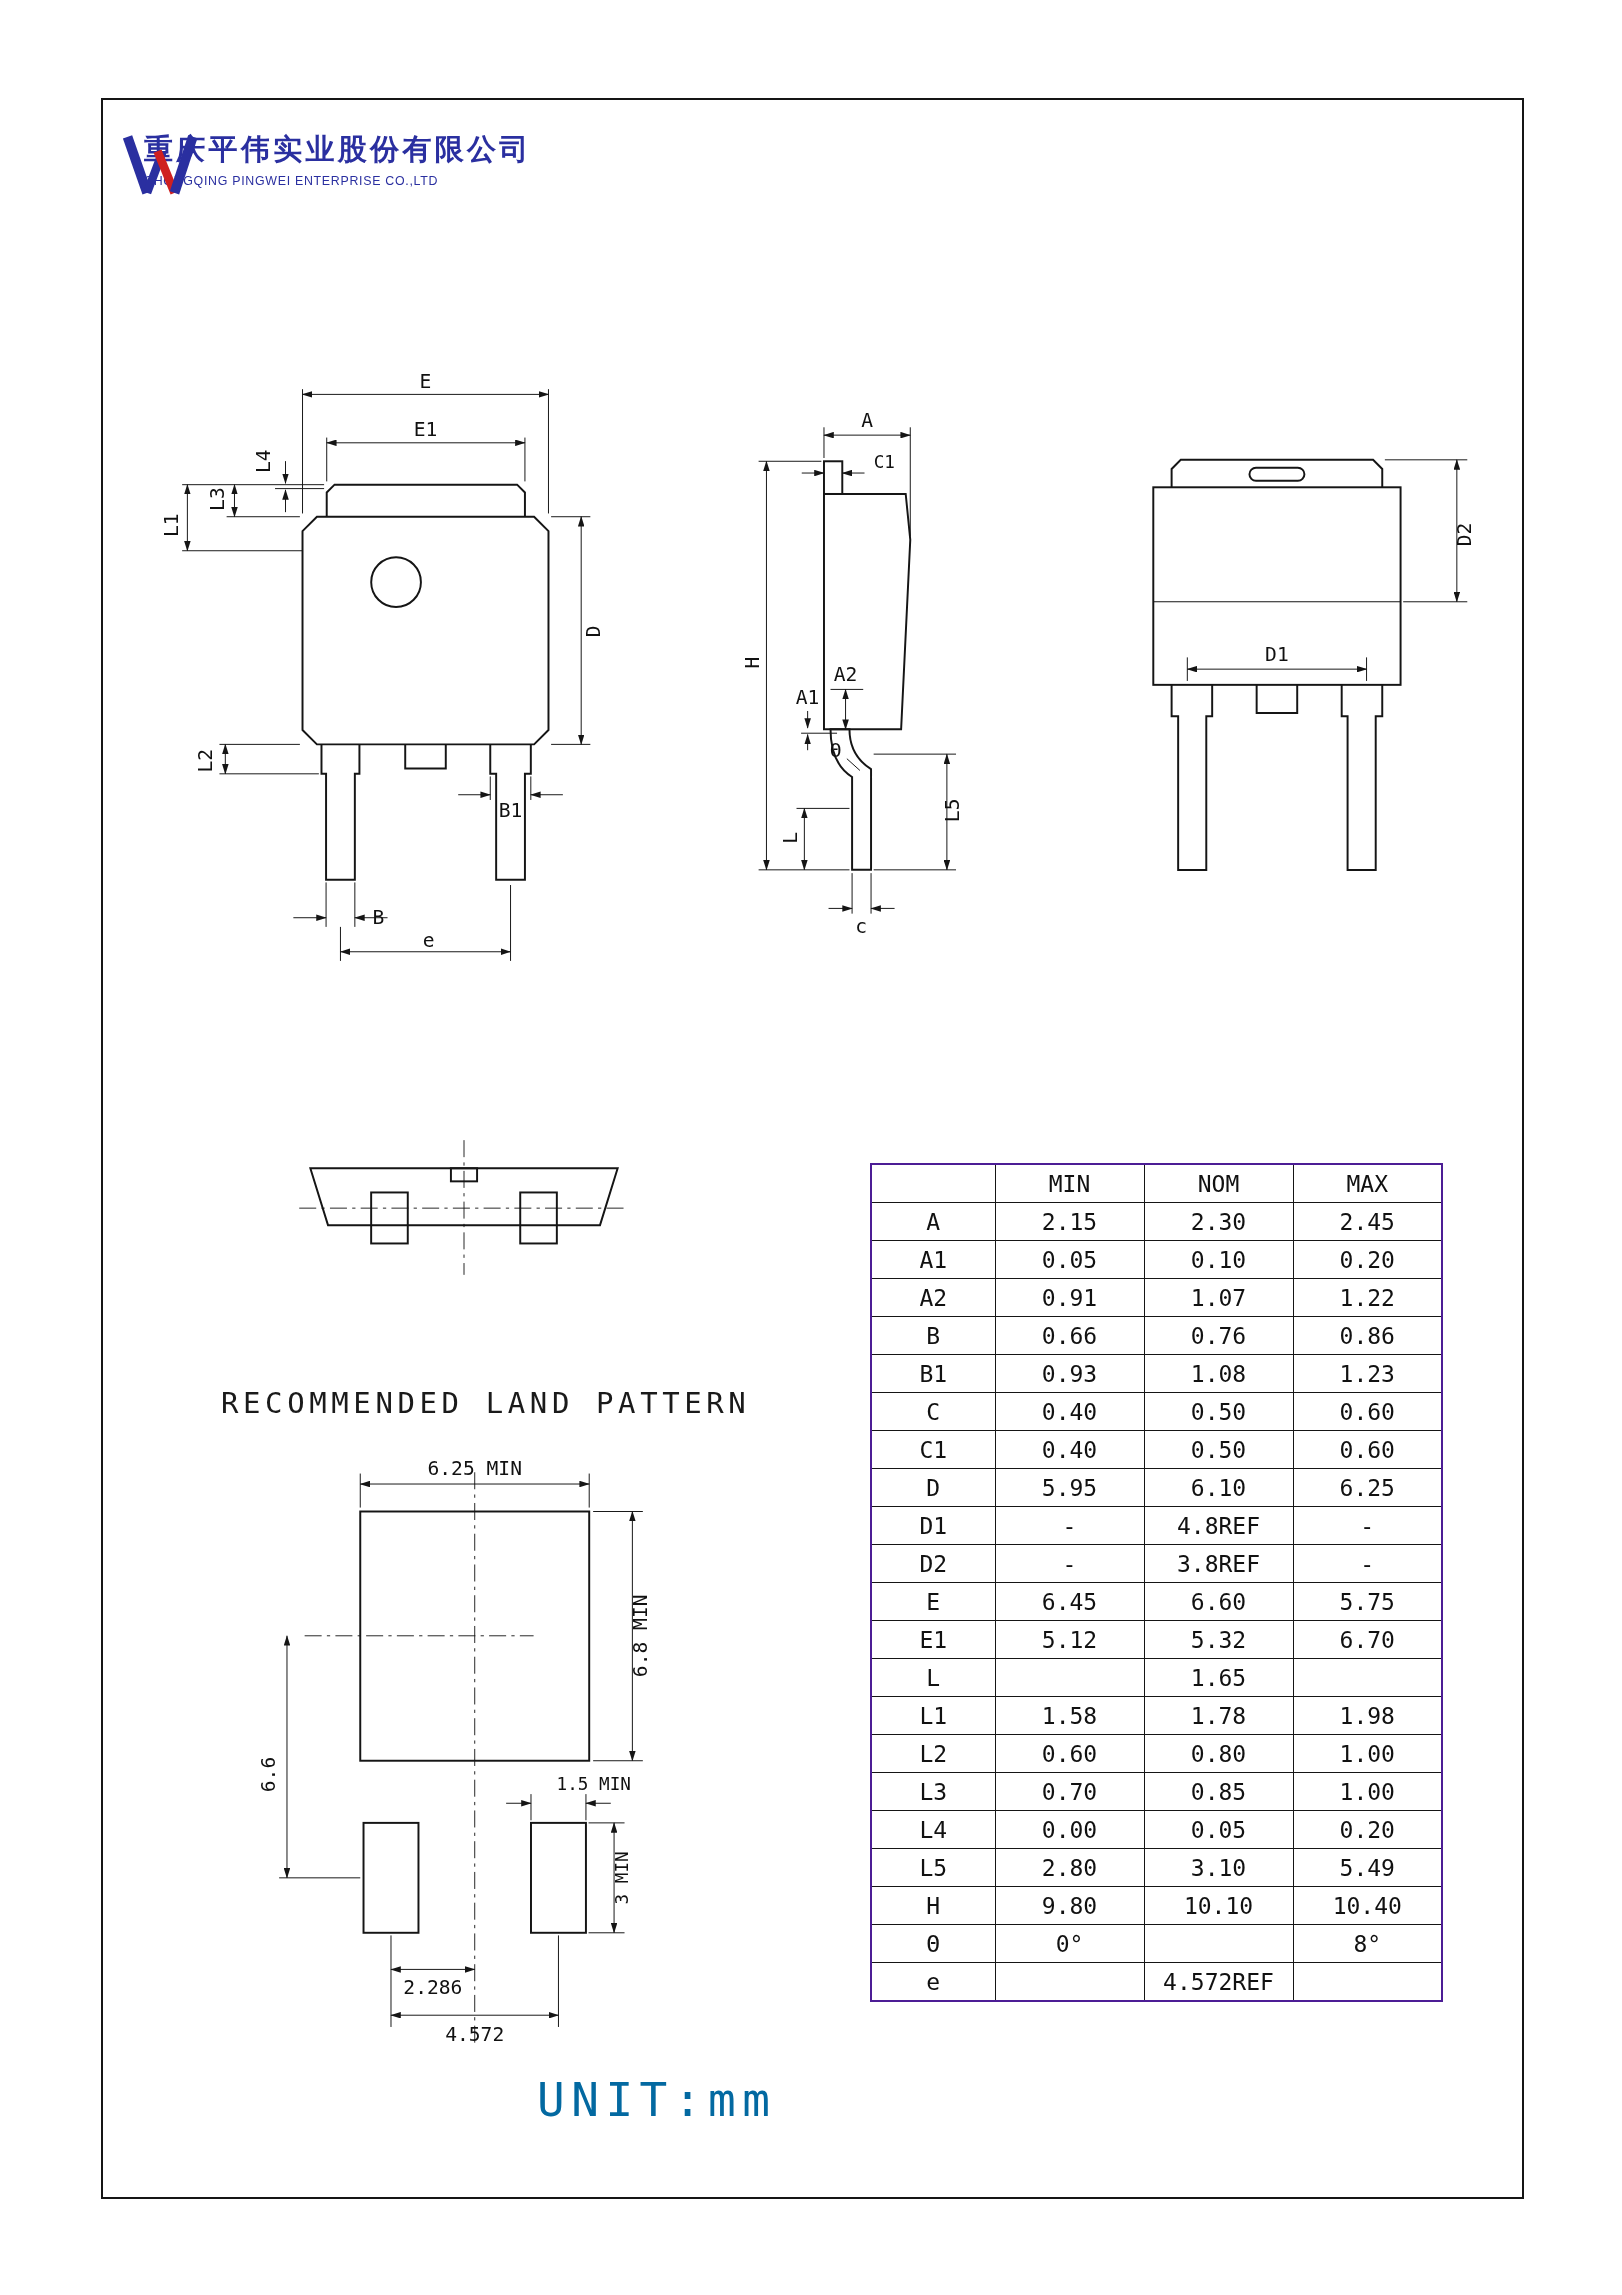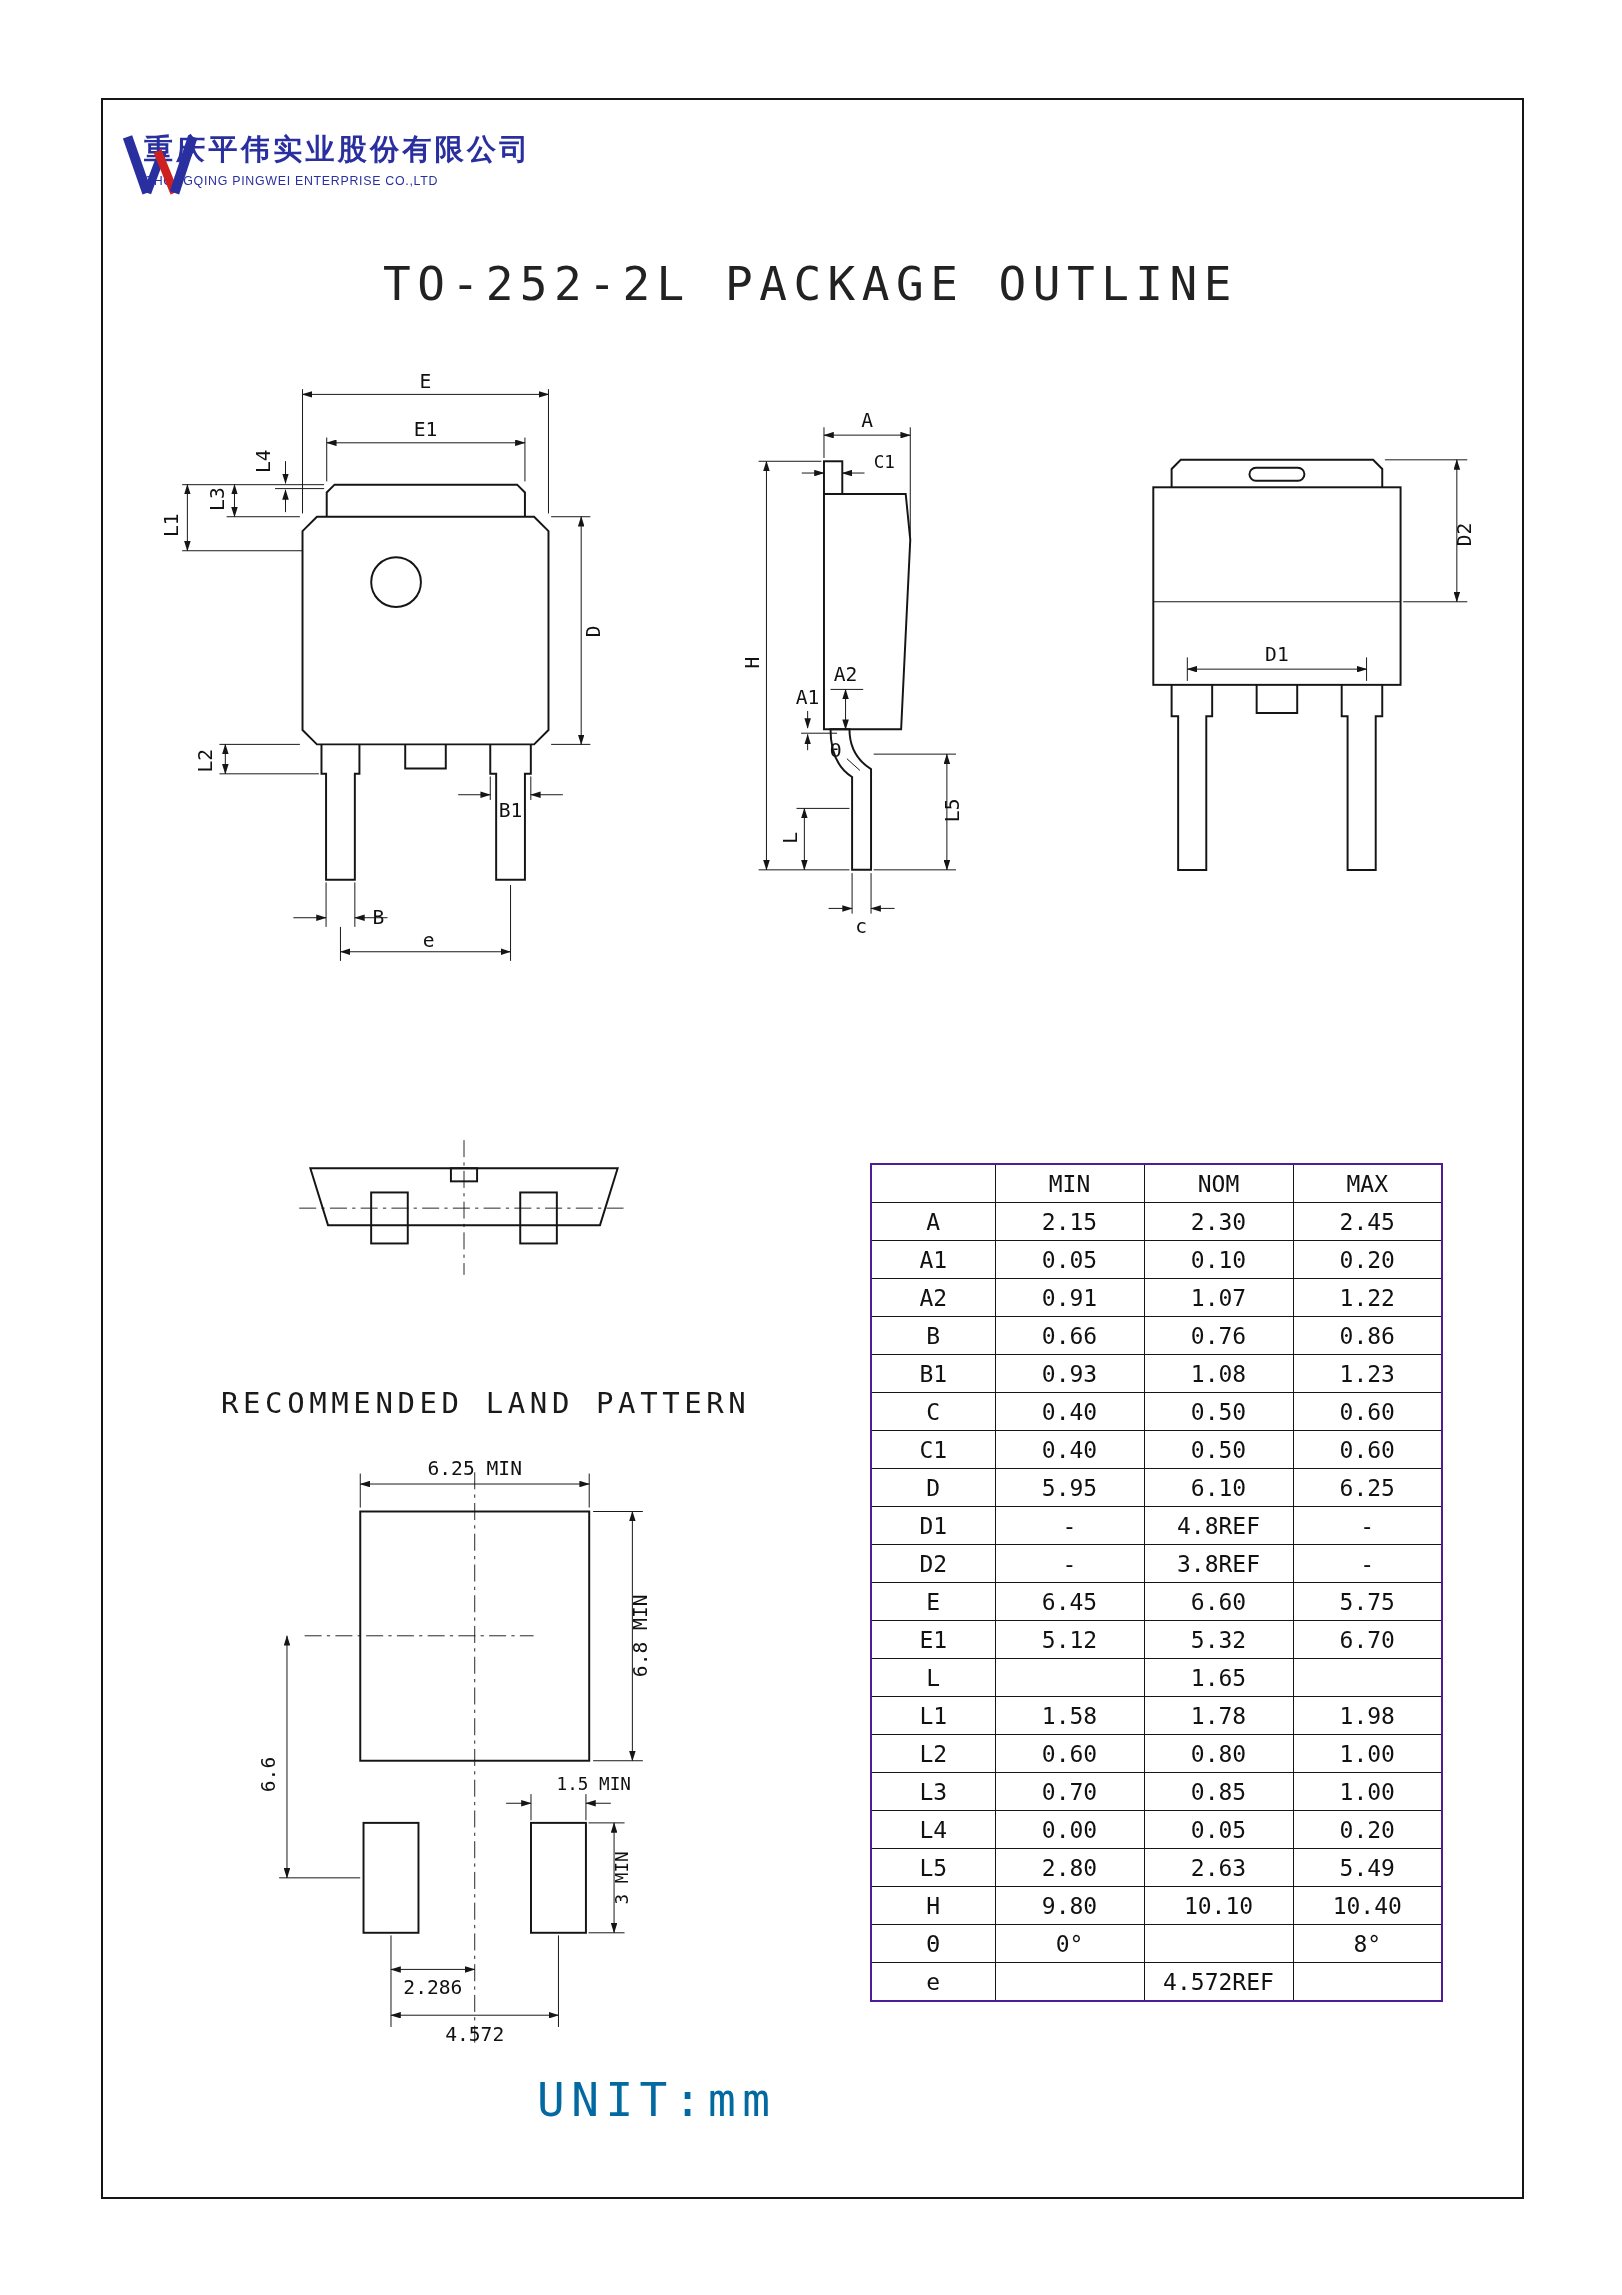--- a/index.html
+++ b/index.html
@@ -47,21 +47,20 @@
       <polyline points="40,96 64,32" stroke="#2a2fa0" stroke-width="13" fill="none"></polyline>
       <polyline points="56,32 82,96" stroke="#cf2020" stroke-width="13" fill="none"></polyline>
       <polyline points="82,96 110,10" stroke="#2a2fa0" stroke-width="15" fill="none"></polyline>
     </svg>
     <div class="logo-text">
       <div class="cn">重庆平伟实业股份有限公司</div>
       <div class="en">CHONGQING PINGWEI ENTERPRISE CO.,LTD</div>
     </div>
   </div>
 
-  <div class="abs title">TO-252-2L PACKAGE OUTLINE</div>
 
   <svg class="abs" style="left:157px;top:363px" width="537" height="628" viewBox="0 0 820 960">
     <g class="thick">
       <path d="M222,257 L244,235 L576,235 L598,257 L598,561 L576,583 L244,583 L222,561 Z"></path>
       <path d="M259,235 L259,198 L271,186 L550,186 L562,198 L562,235"></path>
       <circle cx="365" cy="335" r="38"></circle>
       <path d="M251,583 L251,628 L258,628 L258,790 L302,790 L302,628 L309,628 L309,583"></path>
       <path d="M509,583 L509,628 L518,628 L518,790 L562,790 L562,628 L571,628 L571,583"></path>
       <path d="M379,583 L379,620 L441,620 L441,583"></path>
     </g>
@@ -339,21 +338,21 @@
         </tr>
         <tr>
           <td>L4</td>
           <td>0.00</td>
           <td>0.05</td>
           <td>0.20</td>
         </tr>
         <tr>
           <td>L5</td>
           <td>2.80</td>
-          <td>2.63</td>
+          <td>3.10</td>
           <td>5.49</td>
         </tr>
         <tr>
           <td>H</td>
           <td>9.80</td>
           <td>10.10</td>
           <td>10.40</td>
         </tr>
         <tr>
           <td>Θ</td>

